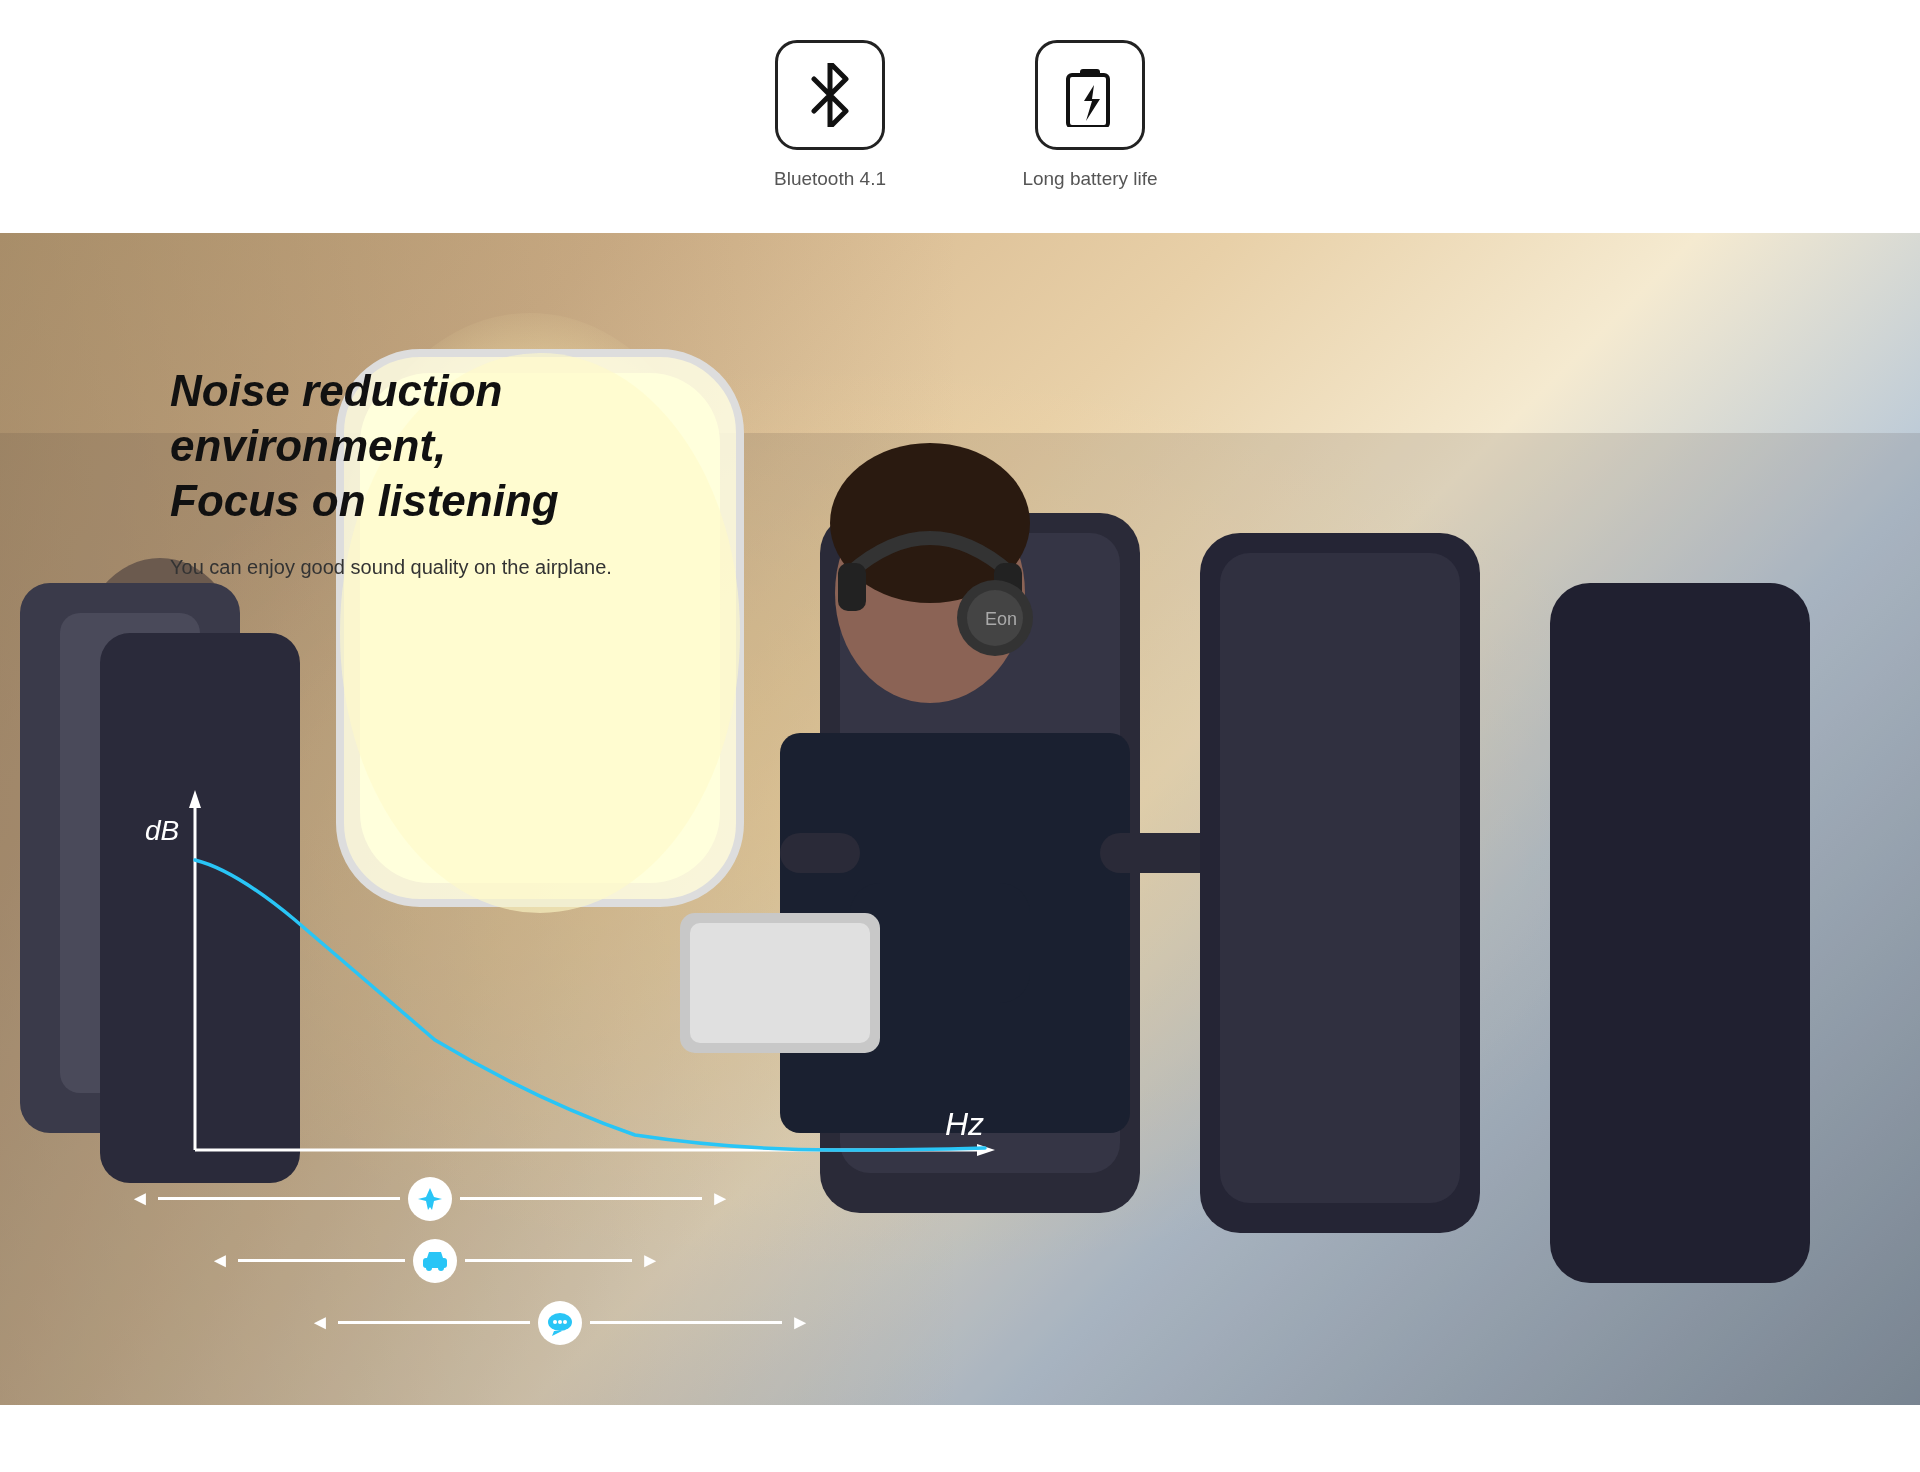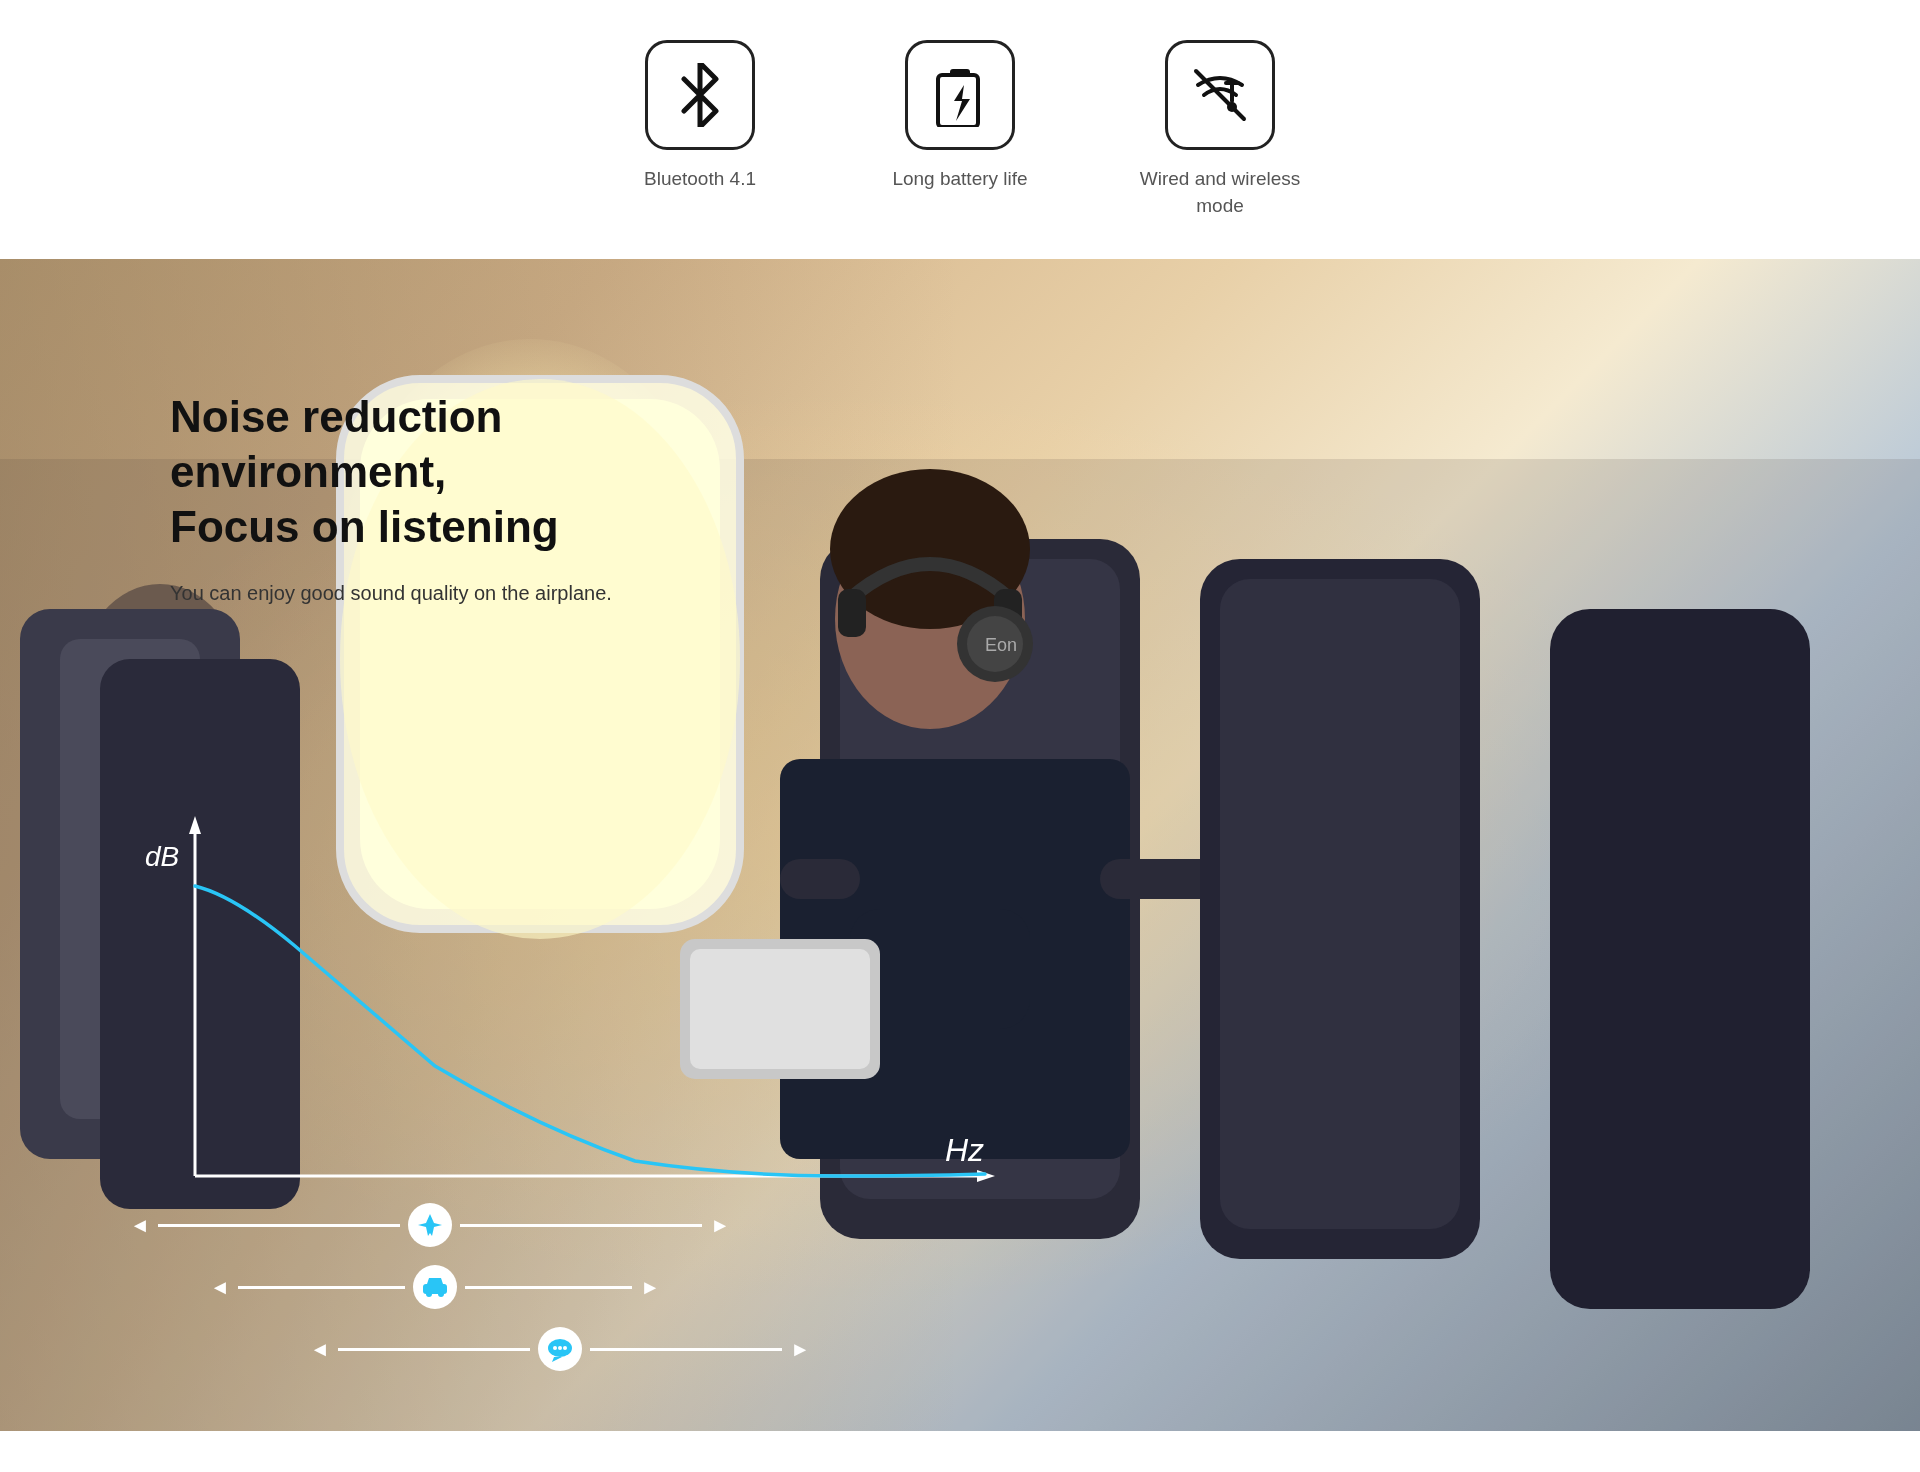--- a/index.html
+++ b/index.html
@@ -65,20 +65,21 @@
       top: 130px;
       left: 170px;
       width: 520px;
     }
     .main-headline {
       font-size: 44px;
       font-weight: 900;
       color: #111;
       line-height: 1.25;
       margin-bottom: 24px;
+      font-style: italic;
     }
     .main-subtext {
       font-size: 20px;
       color: #333;
       line-height: 1.5;
     }
 
     
     .range-bars {
       position: absolute;
@@ -153,36 +154,20 @@
       <svg viewBox="0 0 64 64" fill="none" xmlns="http://www.w3.org/2000/svg">
         <rect x="10" y="12" width="40" height="52" rx="4" stroke="#111" stroke-width="4" fill="none"></rect>
         <rect x="22" y="6" width="20" height="8" rx="3" fill="#111"></rect>
 
         <path d="M36 22 L26 38 H34 L28 58 L42 36 H34 Z" fill="#111"></path>
       </svg>
     </div>
     <span class="feature-label">Long battery life</span>
   </div>
 
-  <div class="feature-item">
-    <div class="feature-icon-box">
-      <svg viewBox="0 0 64 64" fill="none" xmlns="http://www.w3.org/2000/svg">
-
-        <path d="M10 22 Q32 8 54 22" stroke="#111" stroke-width="4" fill="none" stroke-linecap="round"></path>
-        <path d="M16 32 Q32 20 48 32" stroke="#111" stroke-width="4" fill="none" stroke-linecap="round"></path>
-
-        <line x1="8" y1="8" x2="56" y2="56" stroke="#111" stroke-width="4" stroke-linecap="round"></line>
-
-        <circle cx="44" cy="44" r="5" fill="#111"></circle>
-        <line x1="44" y1="38" x2="44" y2="20" stroke="#111" stroke-width="4" stroke-linecap="round"></line>
-        <line x1="38" y1="20" x2="50" y2="20" stroke="#111" stroke-width="4" stroke-linecap="round"></line>
-      </svg>
-    </div>
-    <span class="feature-label">Wired and wireless mode</span>
-  </div>
 
 </div>
 
 <div class="main-section">
 
   <div class="bg-overlay"></div>
   <div class="window-glow"></div>
 
   <svg class="people-silhouettes" viewBox="0 0 1920 1172" xmlns="http://www.w3.org/2000/svg">
 

